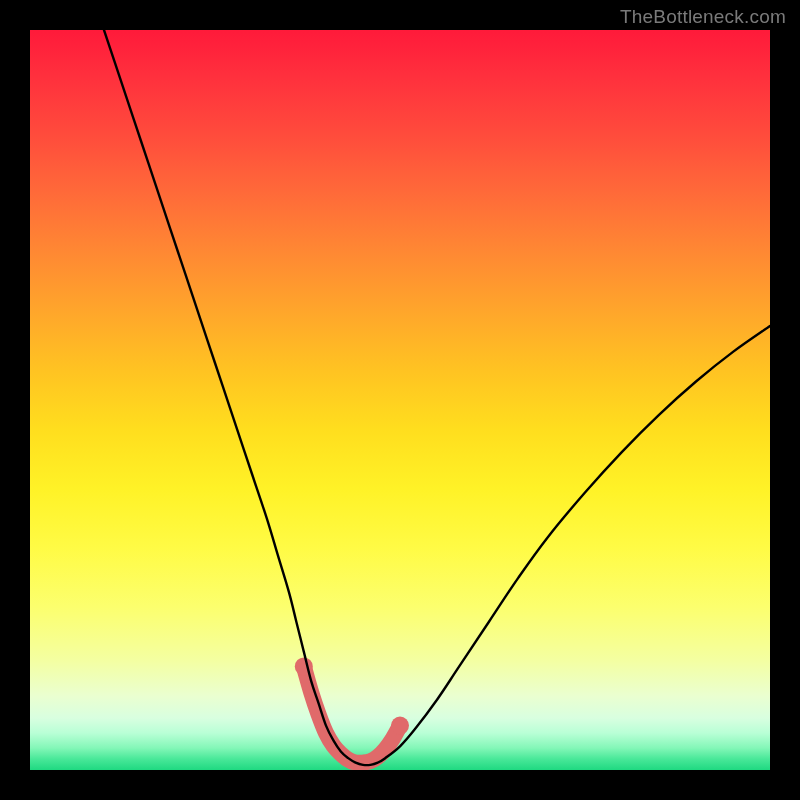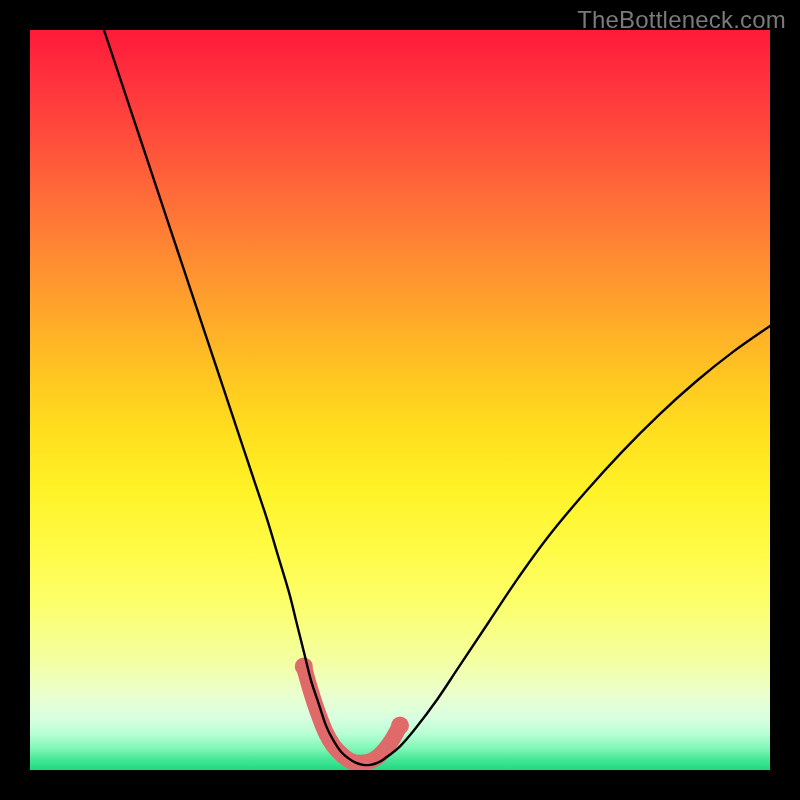--- a/index.html
+++ b/index.html
@@ -47,21 +47,21 @@
       #84f7b8 97%,
       #49e899 98.5%,
       #1fd981 100%
     );
   }
   .watermark {
     position: absolute;
     top: 6px;
     right: 14px;
     color: #7a7a7a;
-    font-size: 24px;
+    font-size: 19px;
     letter-spacing: 0.2px;
     user-select: none;
   }
   svg.curve {
     position: absolute;
     left: 0; top: 0;
     width: 740px;
     height: 740px;
   }
 </style>

